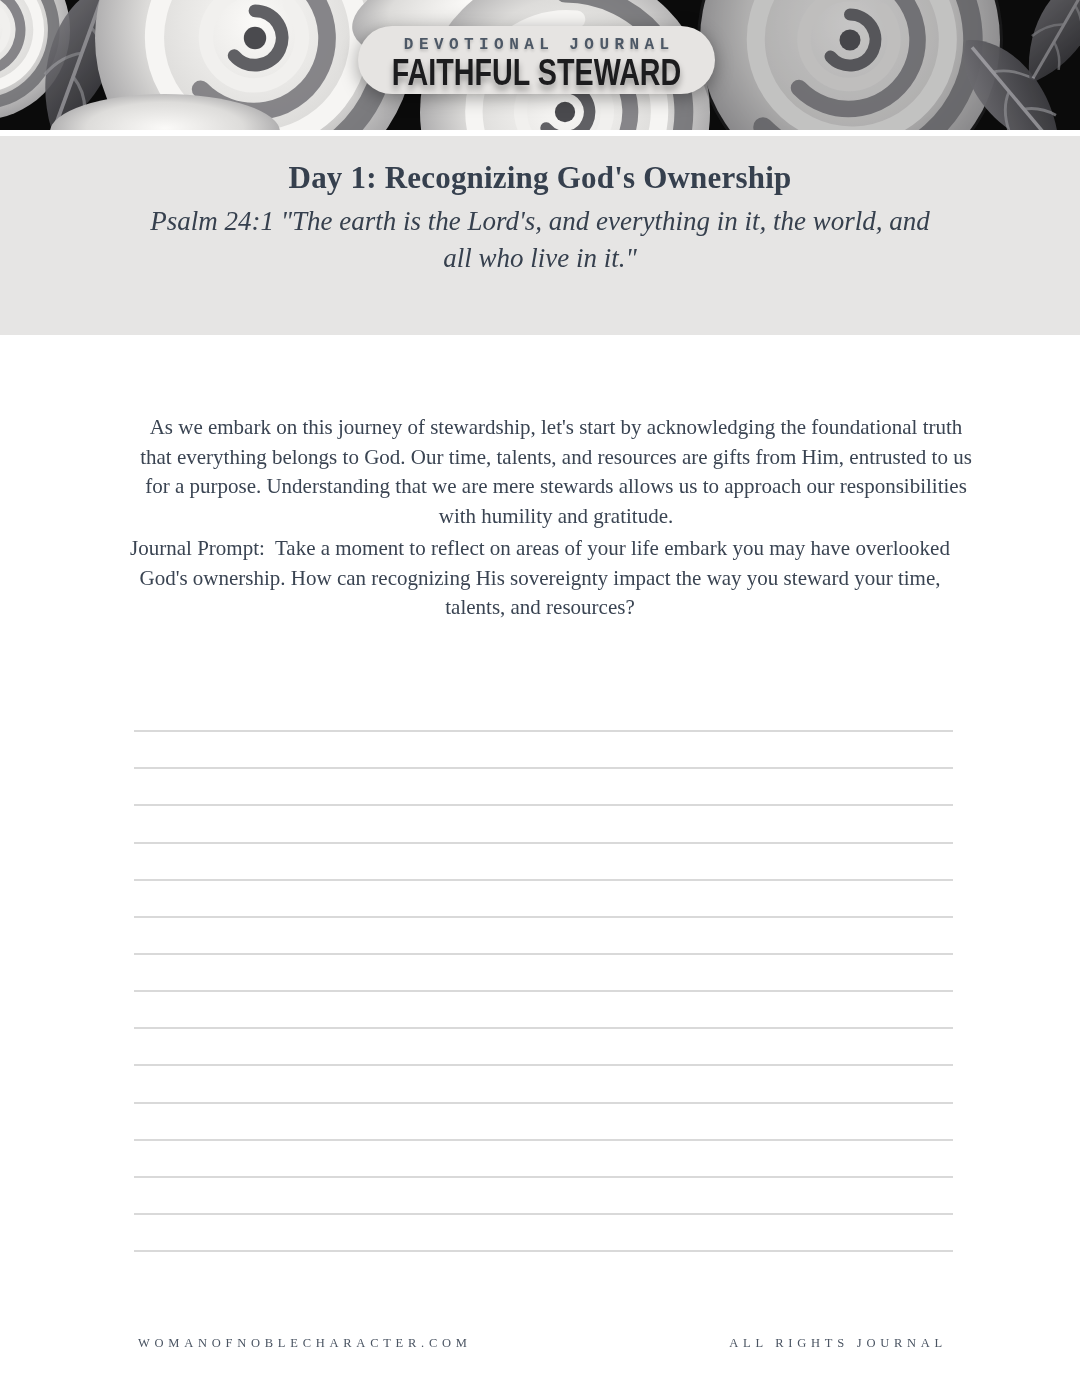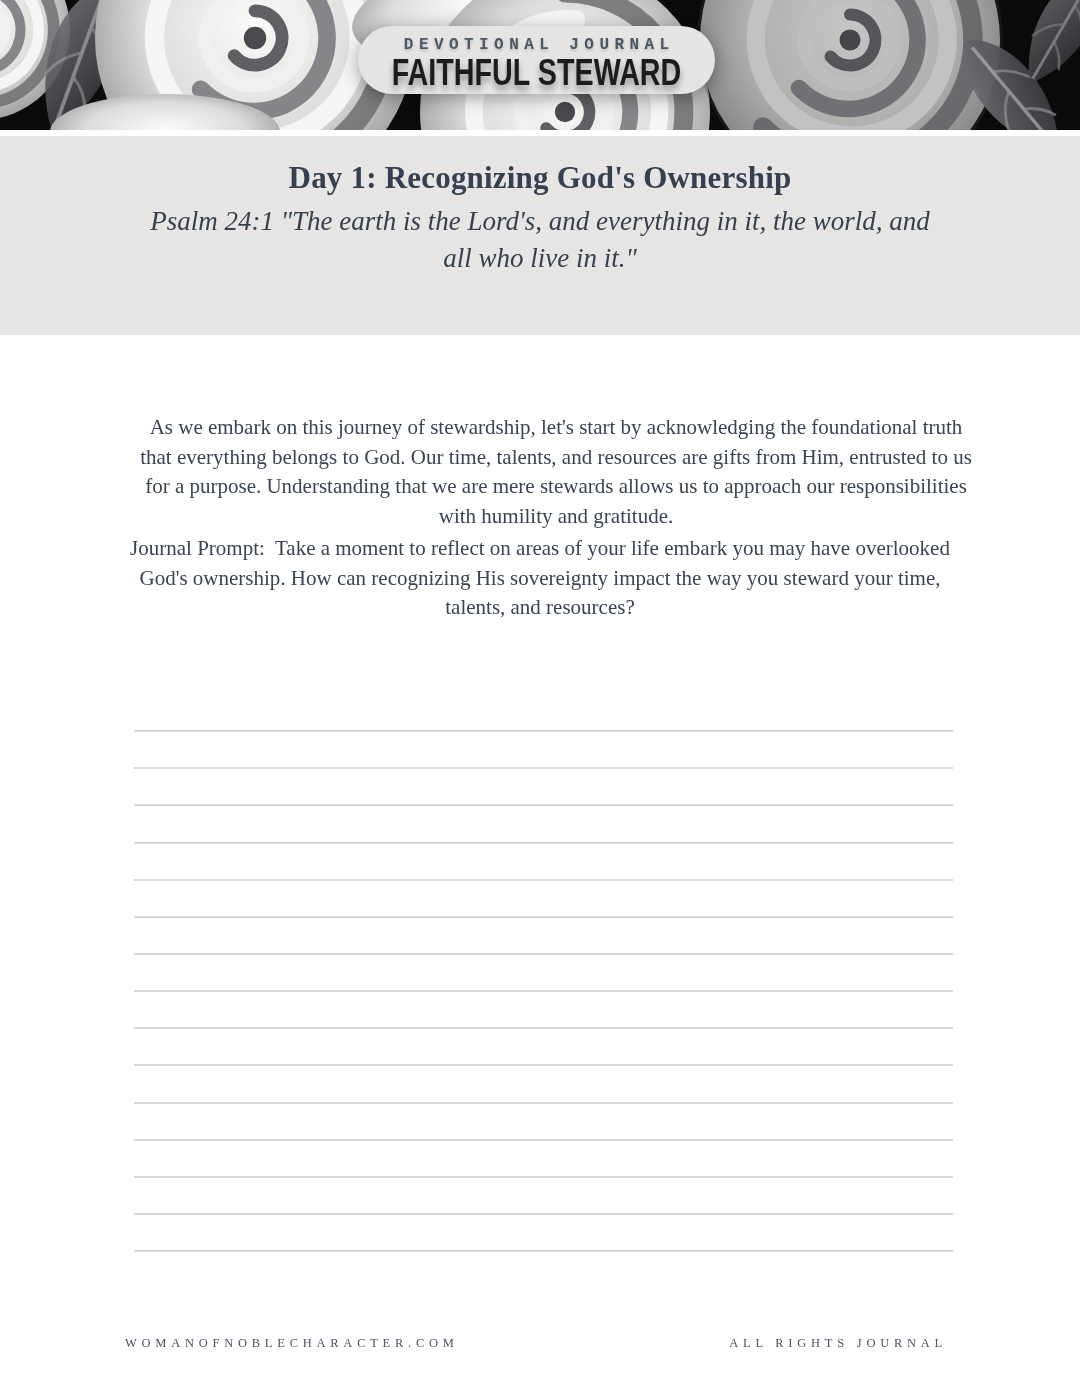--- a/index.html
+++ b/index.html
@@ -113,21 +113,21 @@
     width: 819px;
   }
   .jline {
     height: 35.15px;
     border-bottom: 2px solid #d9d9d9;
   }
 
   
   .page-footer {
     position: absolute;
-    top: 1336px; left: 125px; right: 133px;
+    top: 1336px; left: 138px; right: 133px;
     display: flex;
     justify-content: space-between;
     font-family: "Liberation Serif", serif;
     font-size: 12.5px;
     letter-spacing: 0.38em;
     color: #4a5462;
   }
 </style>
 </head>
 <body>

